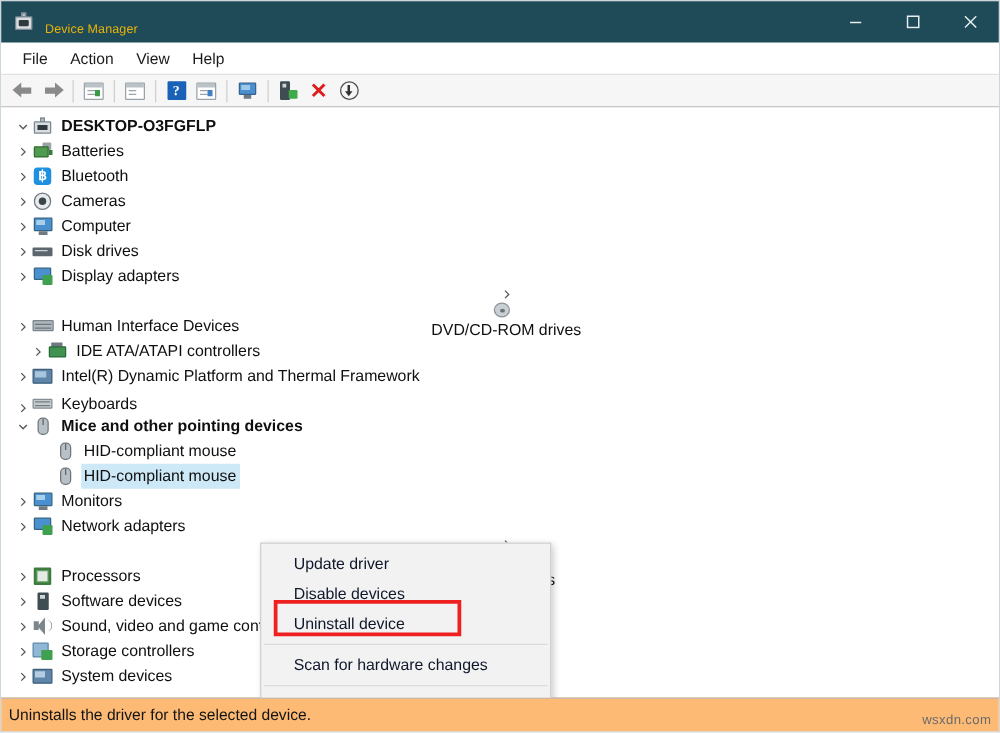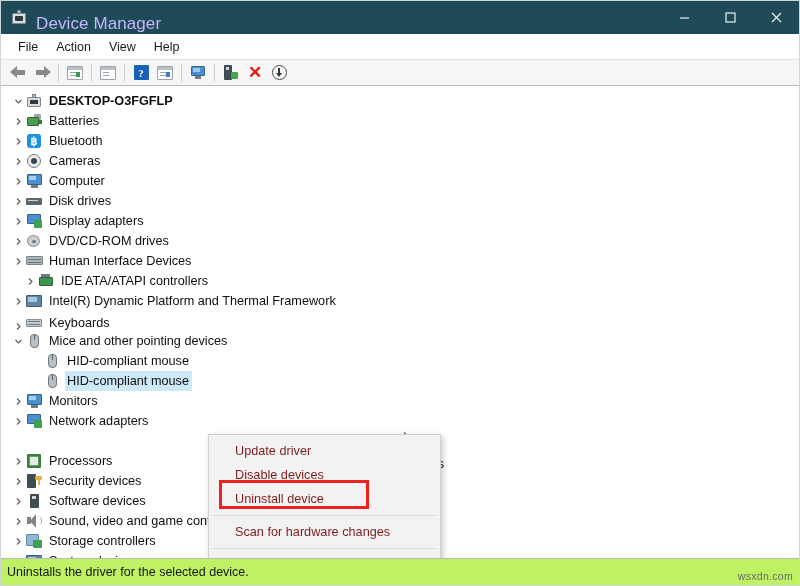--- a/index.html
+++ b/index.html
@@ -55,22 +55,22 @@
   }
   #title-icon .dm-neck {
     position: absolute;
     left: 6px; top: 0px;
     width: 4px; height: 4px;
     background: #b9c0c5;
     border: 1px solid #78868e;
     box-sizing: border-box;
   }
   #title-text {
-    color: #c4b5fd;
-    font-size: 17px;
+    color: #eab308;
+    font-size: 10px;
     letter-spacing: 0.1px;
     margin-top: 12px;
   }
   #win-controls {
     position: absolute;
     right: 0; top: 0;
     height: 33px;
     display: flex;
   }
   .win-btn {
@@ -368,21 +368,21 @@
     padding: 4px 0;
     z-index: 40;
     box-sizing: border-box;
   }
   .ctx-item {
     height: 24px;
     display: flex;
     align-items: center;
     padding-left: 26px;
     font-size: 12.7px;
-    color: #7f1d1d;
+    color: #0f172a;
   }
   .ctx-item.bold { font-weight: bold; }
   .ctx-sep {
     height: 1px;
     background: #dcdcdc;
     margin: 4px 2px 4px 2px;
   }
   #ctx-highlight {
     position: absolute;
     left: 10px;
@@ -392,21 +392,21 @@
     border: 3px solid #ef2020;
     box-sizing: border-box;
     pointer-events: none;
     z-index: 41;
   }
 
   
   #statusbar {
     height: 27px;
     flex: 0 0 auto;
-    background: #bef264;
+    background: #fdba74;
     border-top: 1px solid #b9b9b9;
     display: flex;
     align-items: center;
     padding-left: 6px;
     font-size: 12.5px;
     color: #141414;
     position: relative;
     box-sizing: border-box;
   }
   #watermark {
@@ -604,21 +604,21 @@
               <polyline points="3,1.5 6,4.5 3,7.5" fill="none" stroke="currentColor" stroke-width="1.1"></polyline>
             </svg>
           </div>
           <div class="ico i-net">
             <div class="b"></div>
             <div class="g"></div>
             <div class="p"></div>
           </div>
           <div class="lbl">Display adapters</div>
         </div>
-        <div class="row" style="padding-left: 10px;">
+        <div class="row" style="padding-left: 10px; flex-direction: column;">
           <div class="chev">
             <svg width="9" height="9" viewBox="0 0 9 9">
               <polyline points="3,1.5 6,4.5 3,7.5" fill="none" stroke="currentColor" stroke-width="1.1"></polyline>
             </svg>
           </div>
           <div class="ico i-dvd">
             <div class="o"></div>
             <div class="i2"></div>
           </div>
           <div class="lbl">DVD/CD-ROM drives</div>
@@ -664,21 +664,21 @@
             <svg width="9" height="9" viewBox="0 0 9 9">
               <polyline points="3,1.5 6,4.5 3,7.5" fill="none" stroke="currentColor" stroke-width="1.1"></polyline>
             </svg>
           </div>
           <div class="ico i-kb">
             <div class="b"></div>
             <div class="g"></div>
           </div>
           <div class="lbl">Keyboards</div>
         </div>
-        <div class="row" style="padding-left: 10px;">
+        <div class="row" style="padding-left: 10px; font-weight: bold;">
           <div class="chev">
             <svg width="9" height="9" viewBox="0 0 9 9">
               <polyline points="1.5,3 4.5,6 7.5,3" fill="none" stroke="currentColor" stroke-width="1.1"></polyline>
             </svg>
           </div>
           <div class="ico i-mouse">
             <div class="b"></div>
             <div class="l"></div>
           </div>
           <div class="lbl">Mice and other pointing devices</div>
@@ -740,33 +740,20 @@
           <div class="chev">
             <svg width="9" height="9" viewBox="0 0 9 9">
               <polyline points="3,1.5 6,4.5 3,7.5" fill="none" stroke="currentColor" stroke-width="1.1"></polyline>
             </svg>
           </div>
           <div class="ico i-cpu">
             <div class="b"></div>
             <div class="i2"></div>
           </div>
           <div class="lbl">Processors</div>
-        </div>
-        <div class="row" style="padding-left: 10px;">
-          <div class="chev">
-            <svg width="9" height="9" viewBox="0 0 9 9">
-              <polyline points="3,1.5 6,4.5 3,7.5" fill="none" stroke="currentColor" stroke-width="1.1"></polyline>
-            </svg>
-          </div>
-          <div class="ico i-sec">
-            <div class="b"></div>
-            <div class="k"></div>
-            <div class="k2"></div>
-          </div>
-          <div class="lbl">Security devices</div>
         </div>
         <div class="row" style="padding-left: 10px;">
           <div class="chev">
             <svg width="9" height="9" viewBox="0 0 9 9">
               <polyline points="3,1.5 6,4.5 3,7.5" fill="none" stroke="currentColor" stroke-width="1.1"></polyline>
             </svg>
           </div>
           <div class="ico i-soft">
             <div class="b"></div>
             <div class="d"></div>

